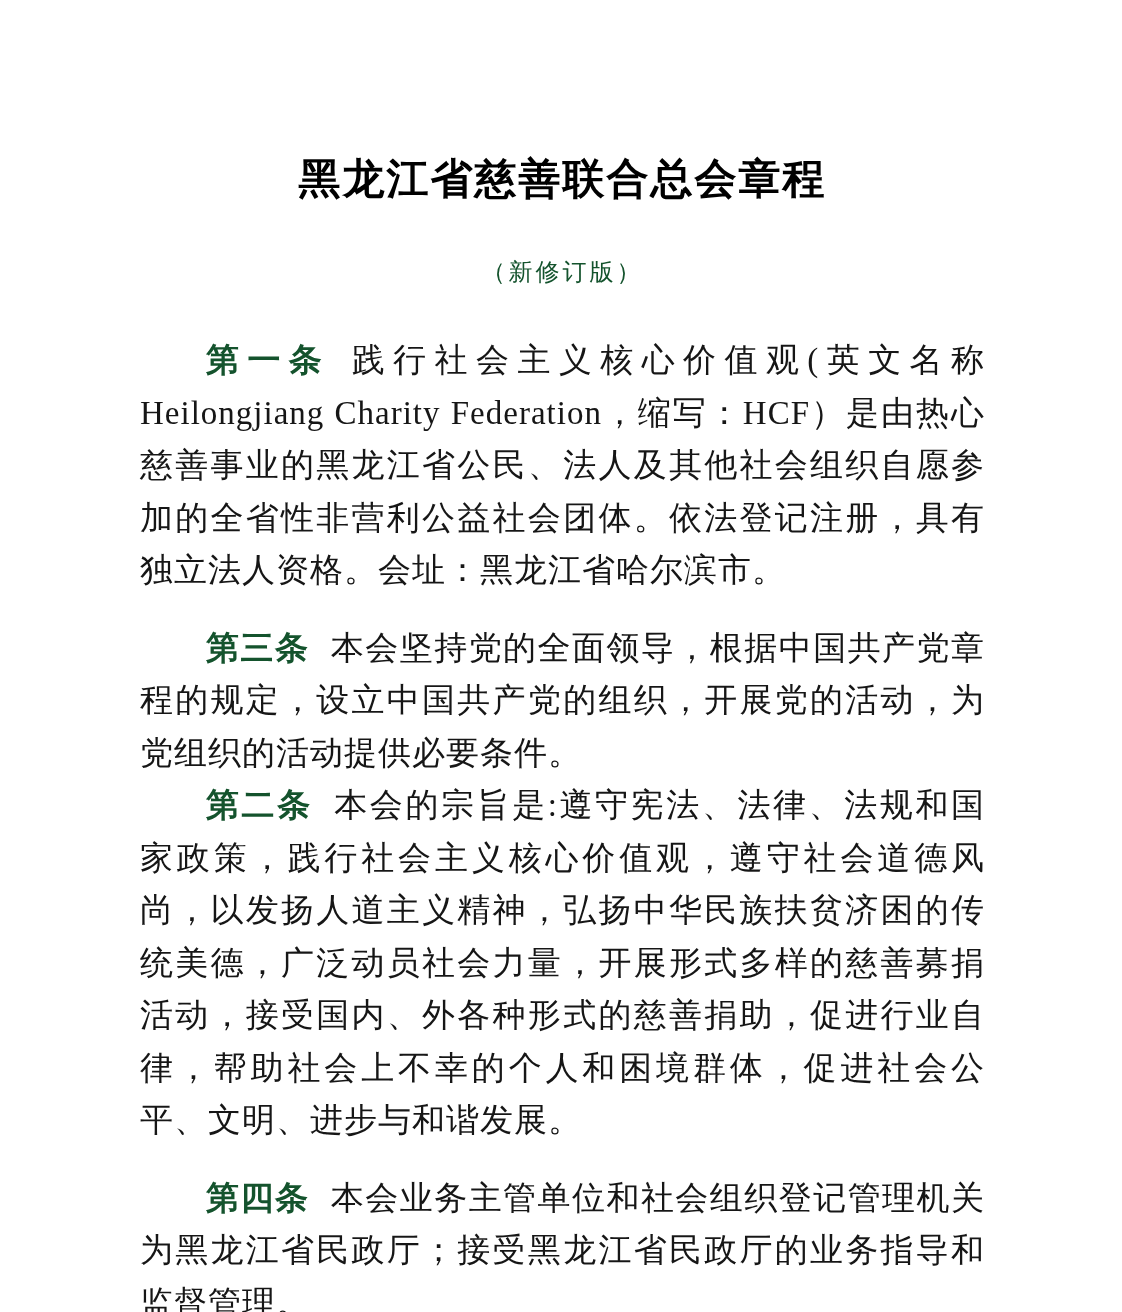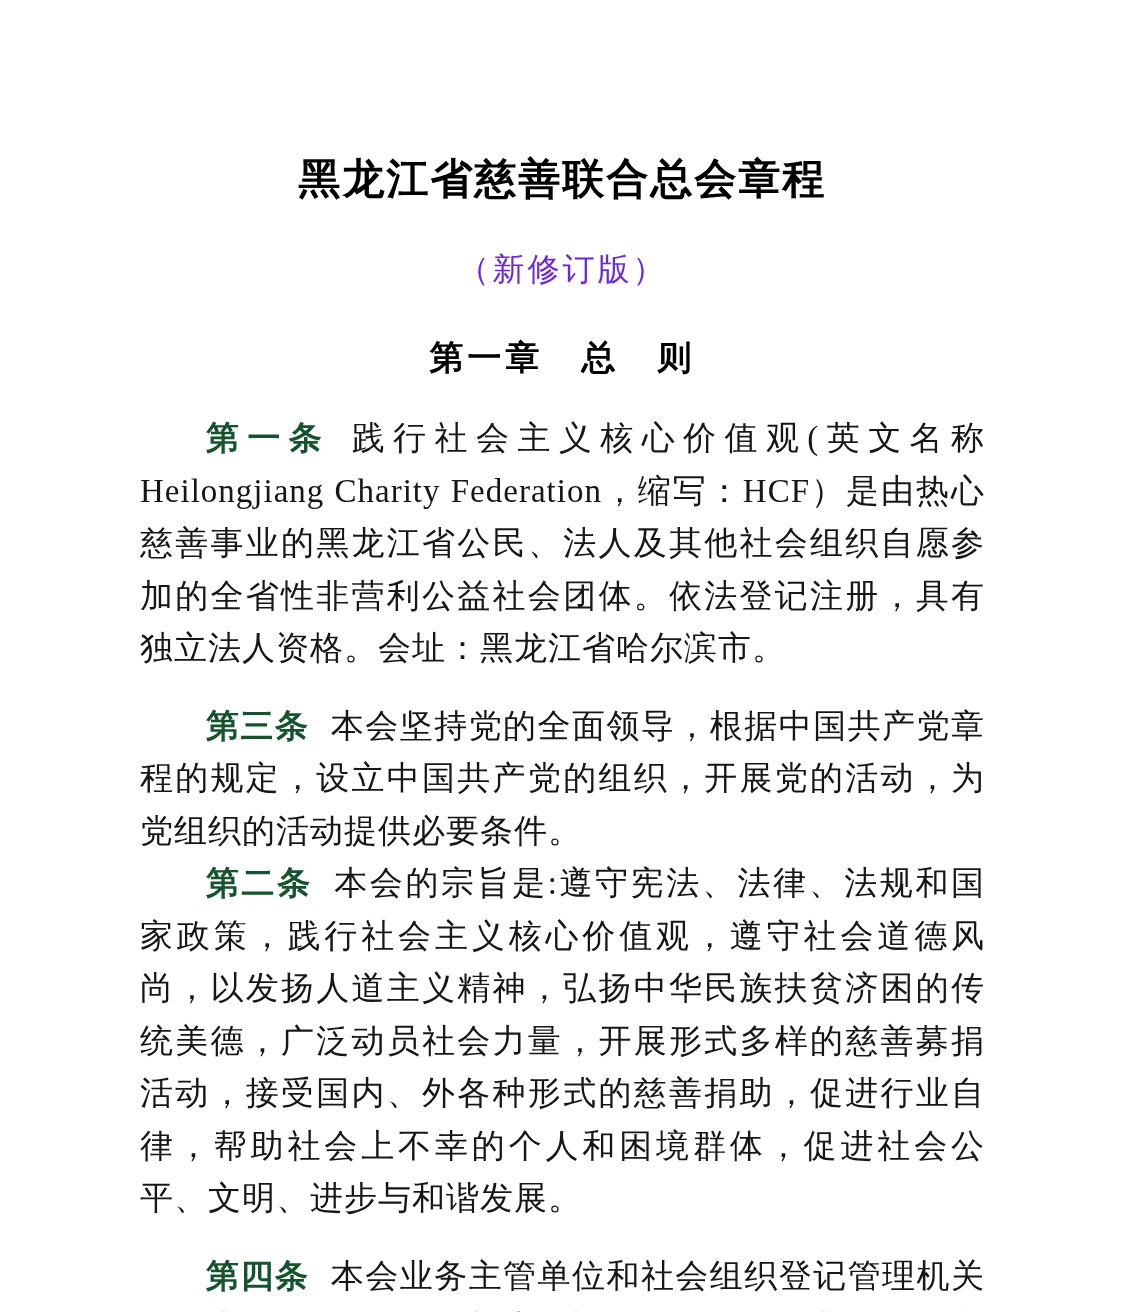--- a/index.html
+++ b/index.html
@@ -23,27 +23,27 @@
     font-family: "DejaVu Sans", "Liberation Sans", sans-serif;
     font-weight: 900;
     font-size: 42px;
     line-height: 58px;
     letter-spacing: 2px;
     text-align: center;
     color: #000000;
   }
   .doc-subtitle {
     margin: 0 0 42px 0;
-    font-family: Liberation Mono, monospace;
+    font-family: Liberation Serif, serif;
     font-weight: 400;
-    font-size: 32px;
+    font-size: 24px;
     line-height: 40px;
     letter-spacing: 3px;
     text-align: center;
-    color: #6d28d9;
+    color: #14532d;
   }
   .chapter-heading {
     margin: 0 0 32px 0;
     font-family: "DejaVu Sans", "Liberation Sans", sans-serif;
     font-weight: 700;
     font-size: 34px;
     line-height: 46px;
     letter-spacing: 4px;
     text-align: center;
     color: #000000;
@@ -70,21 +70,20 @@
 </style>
 </head>
 <body>
 
 <div class="page">
 
   <h1 class="doc-title">黑龙江省慈善联合总会章程</h1>
 
   <div class="doc-subtitle">（新修订版）</div>
 
-  <h2 class="chapter-heading">第一章　总　则</h2>
 
   <p class="article para-gap">
     <span class="article-label">第一条</span><span>践行社会主义核心价值观(英文名称 Heilongjiang Charity Federation，缩写：HCF）是由热心慈善事业的黑龙江省公民、法人及其他社会组织自愿参加的全省性非营利公益社会团体。依法登记注册，具有独立法人资格。会址：黑龙江省哈尔滨市。</span>
   </p>
 
   <p class="article">
     <span class="article-label">第三条</span><span>本会坚持党的全面领导，根据中国共产党章程的规定，设立中国共产党的组织，开展党的活动，为党组织的活动提供必要条件。</span>
   </p>
 
   <p class="article para-gap">

